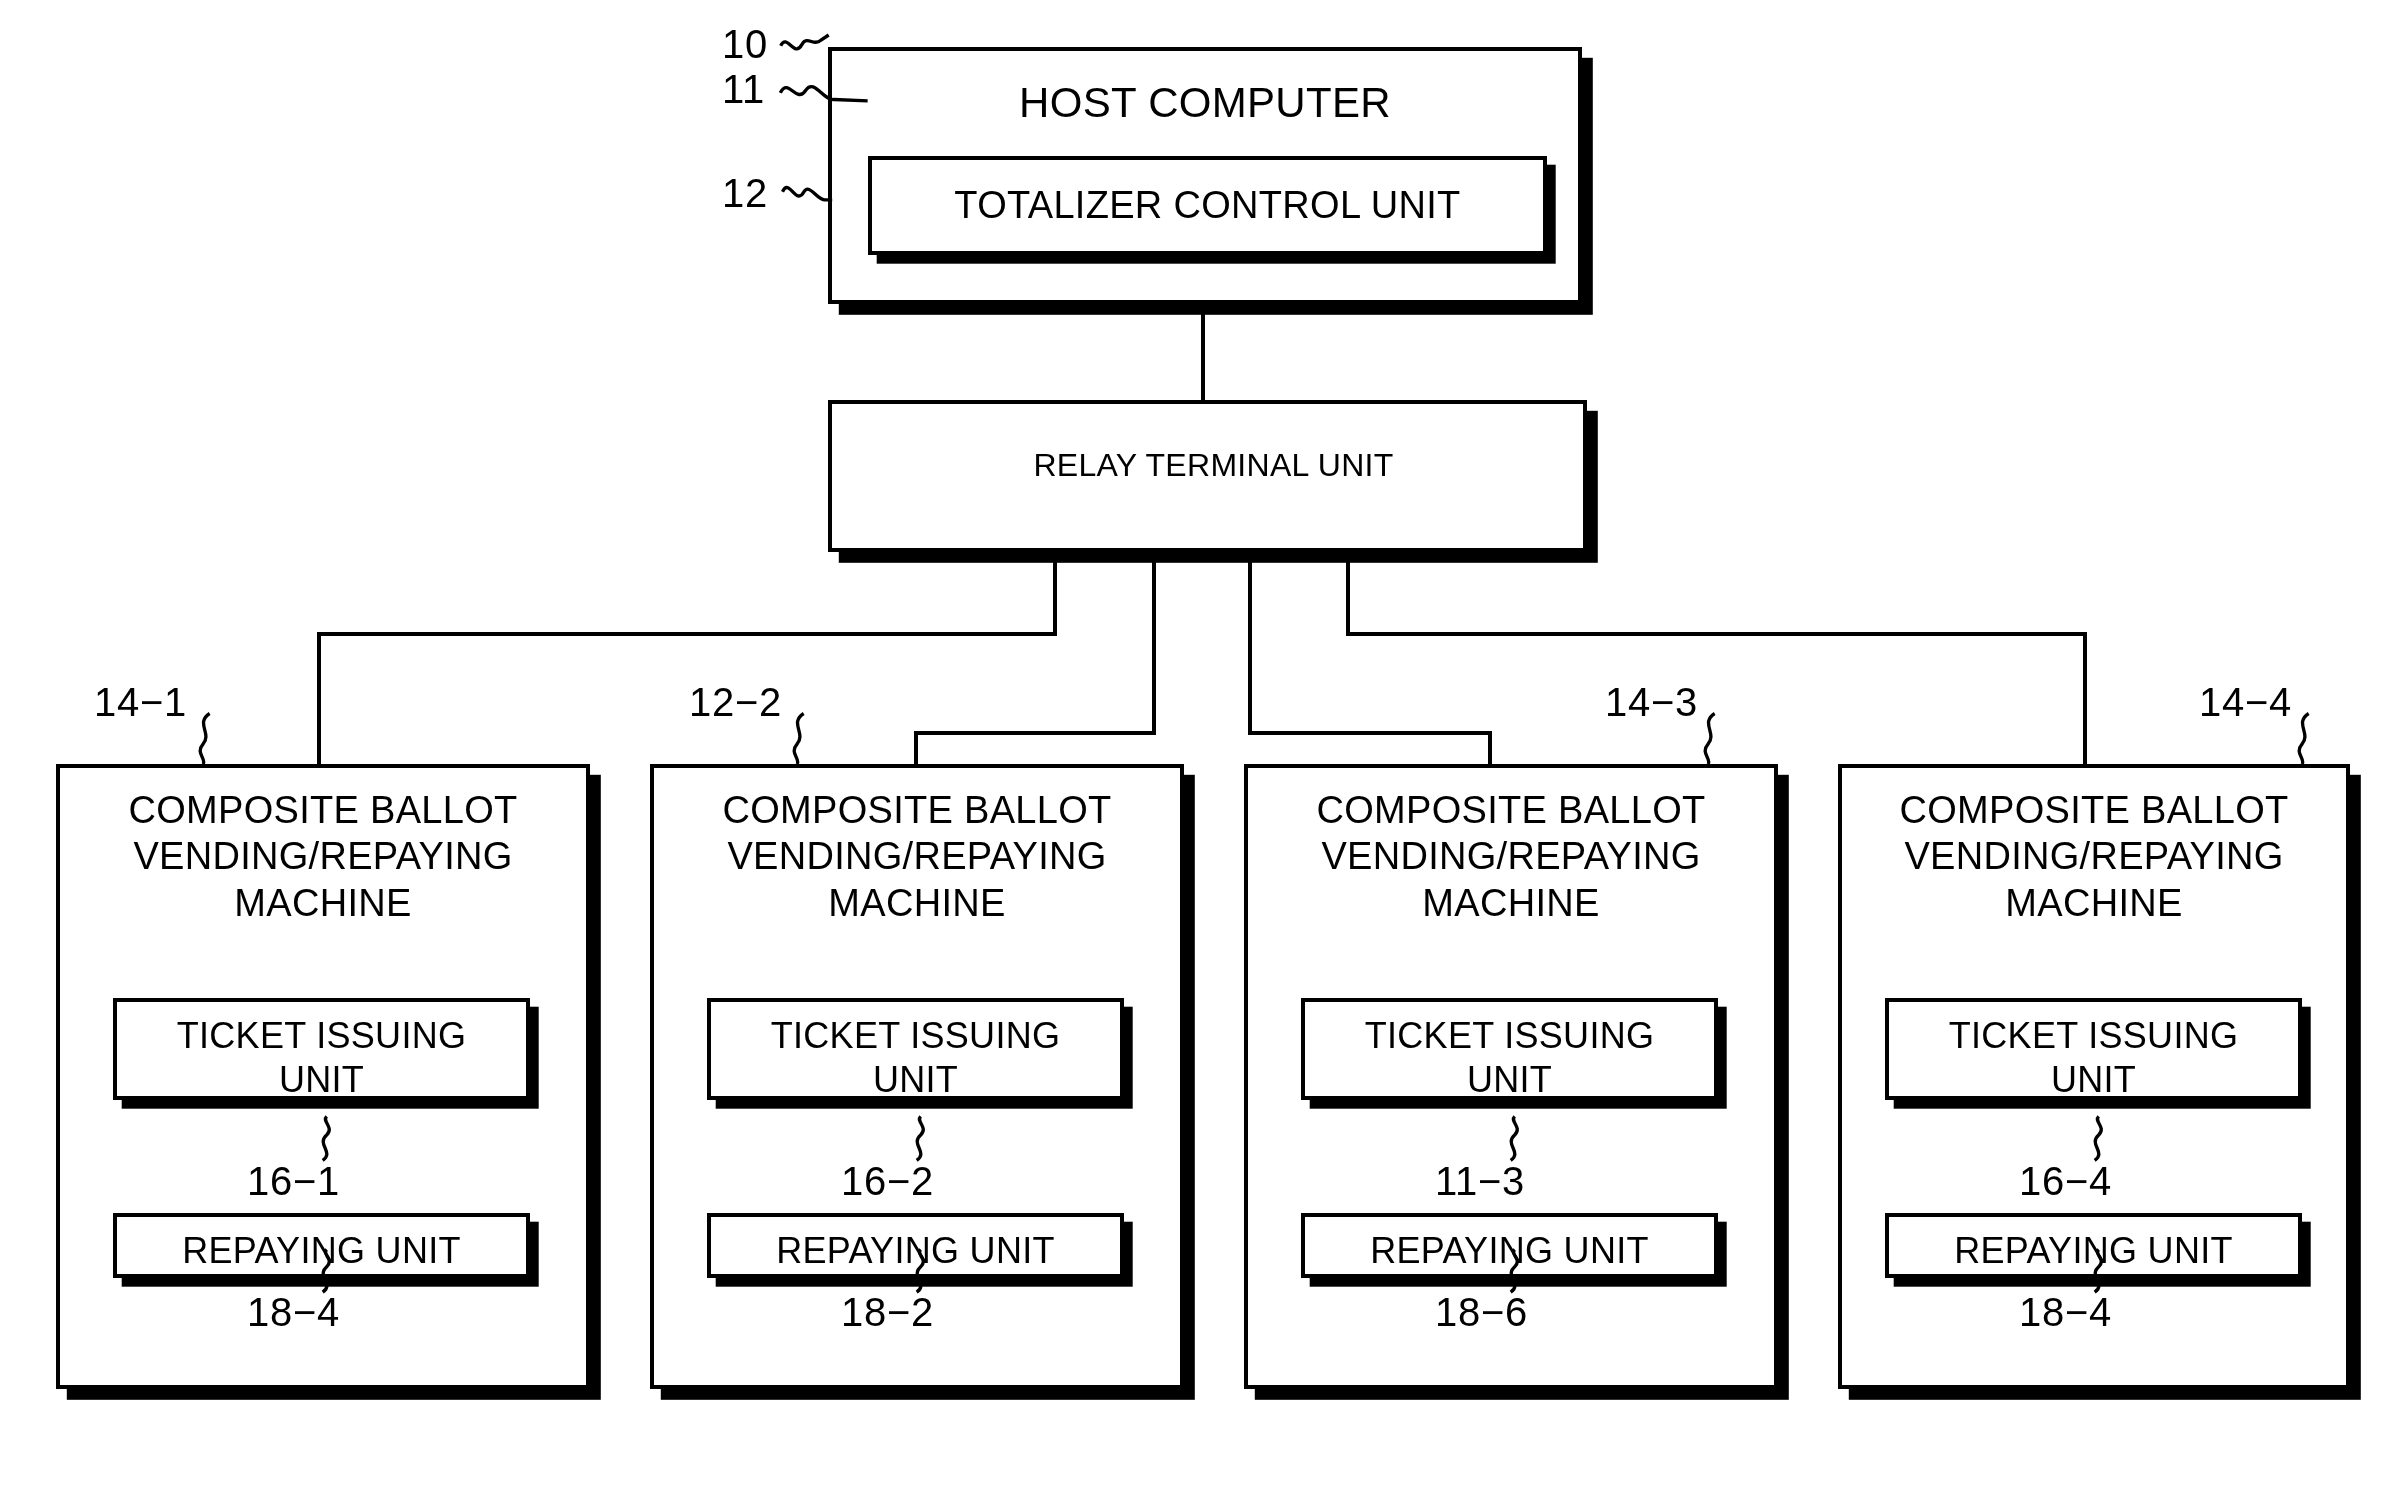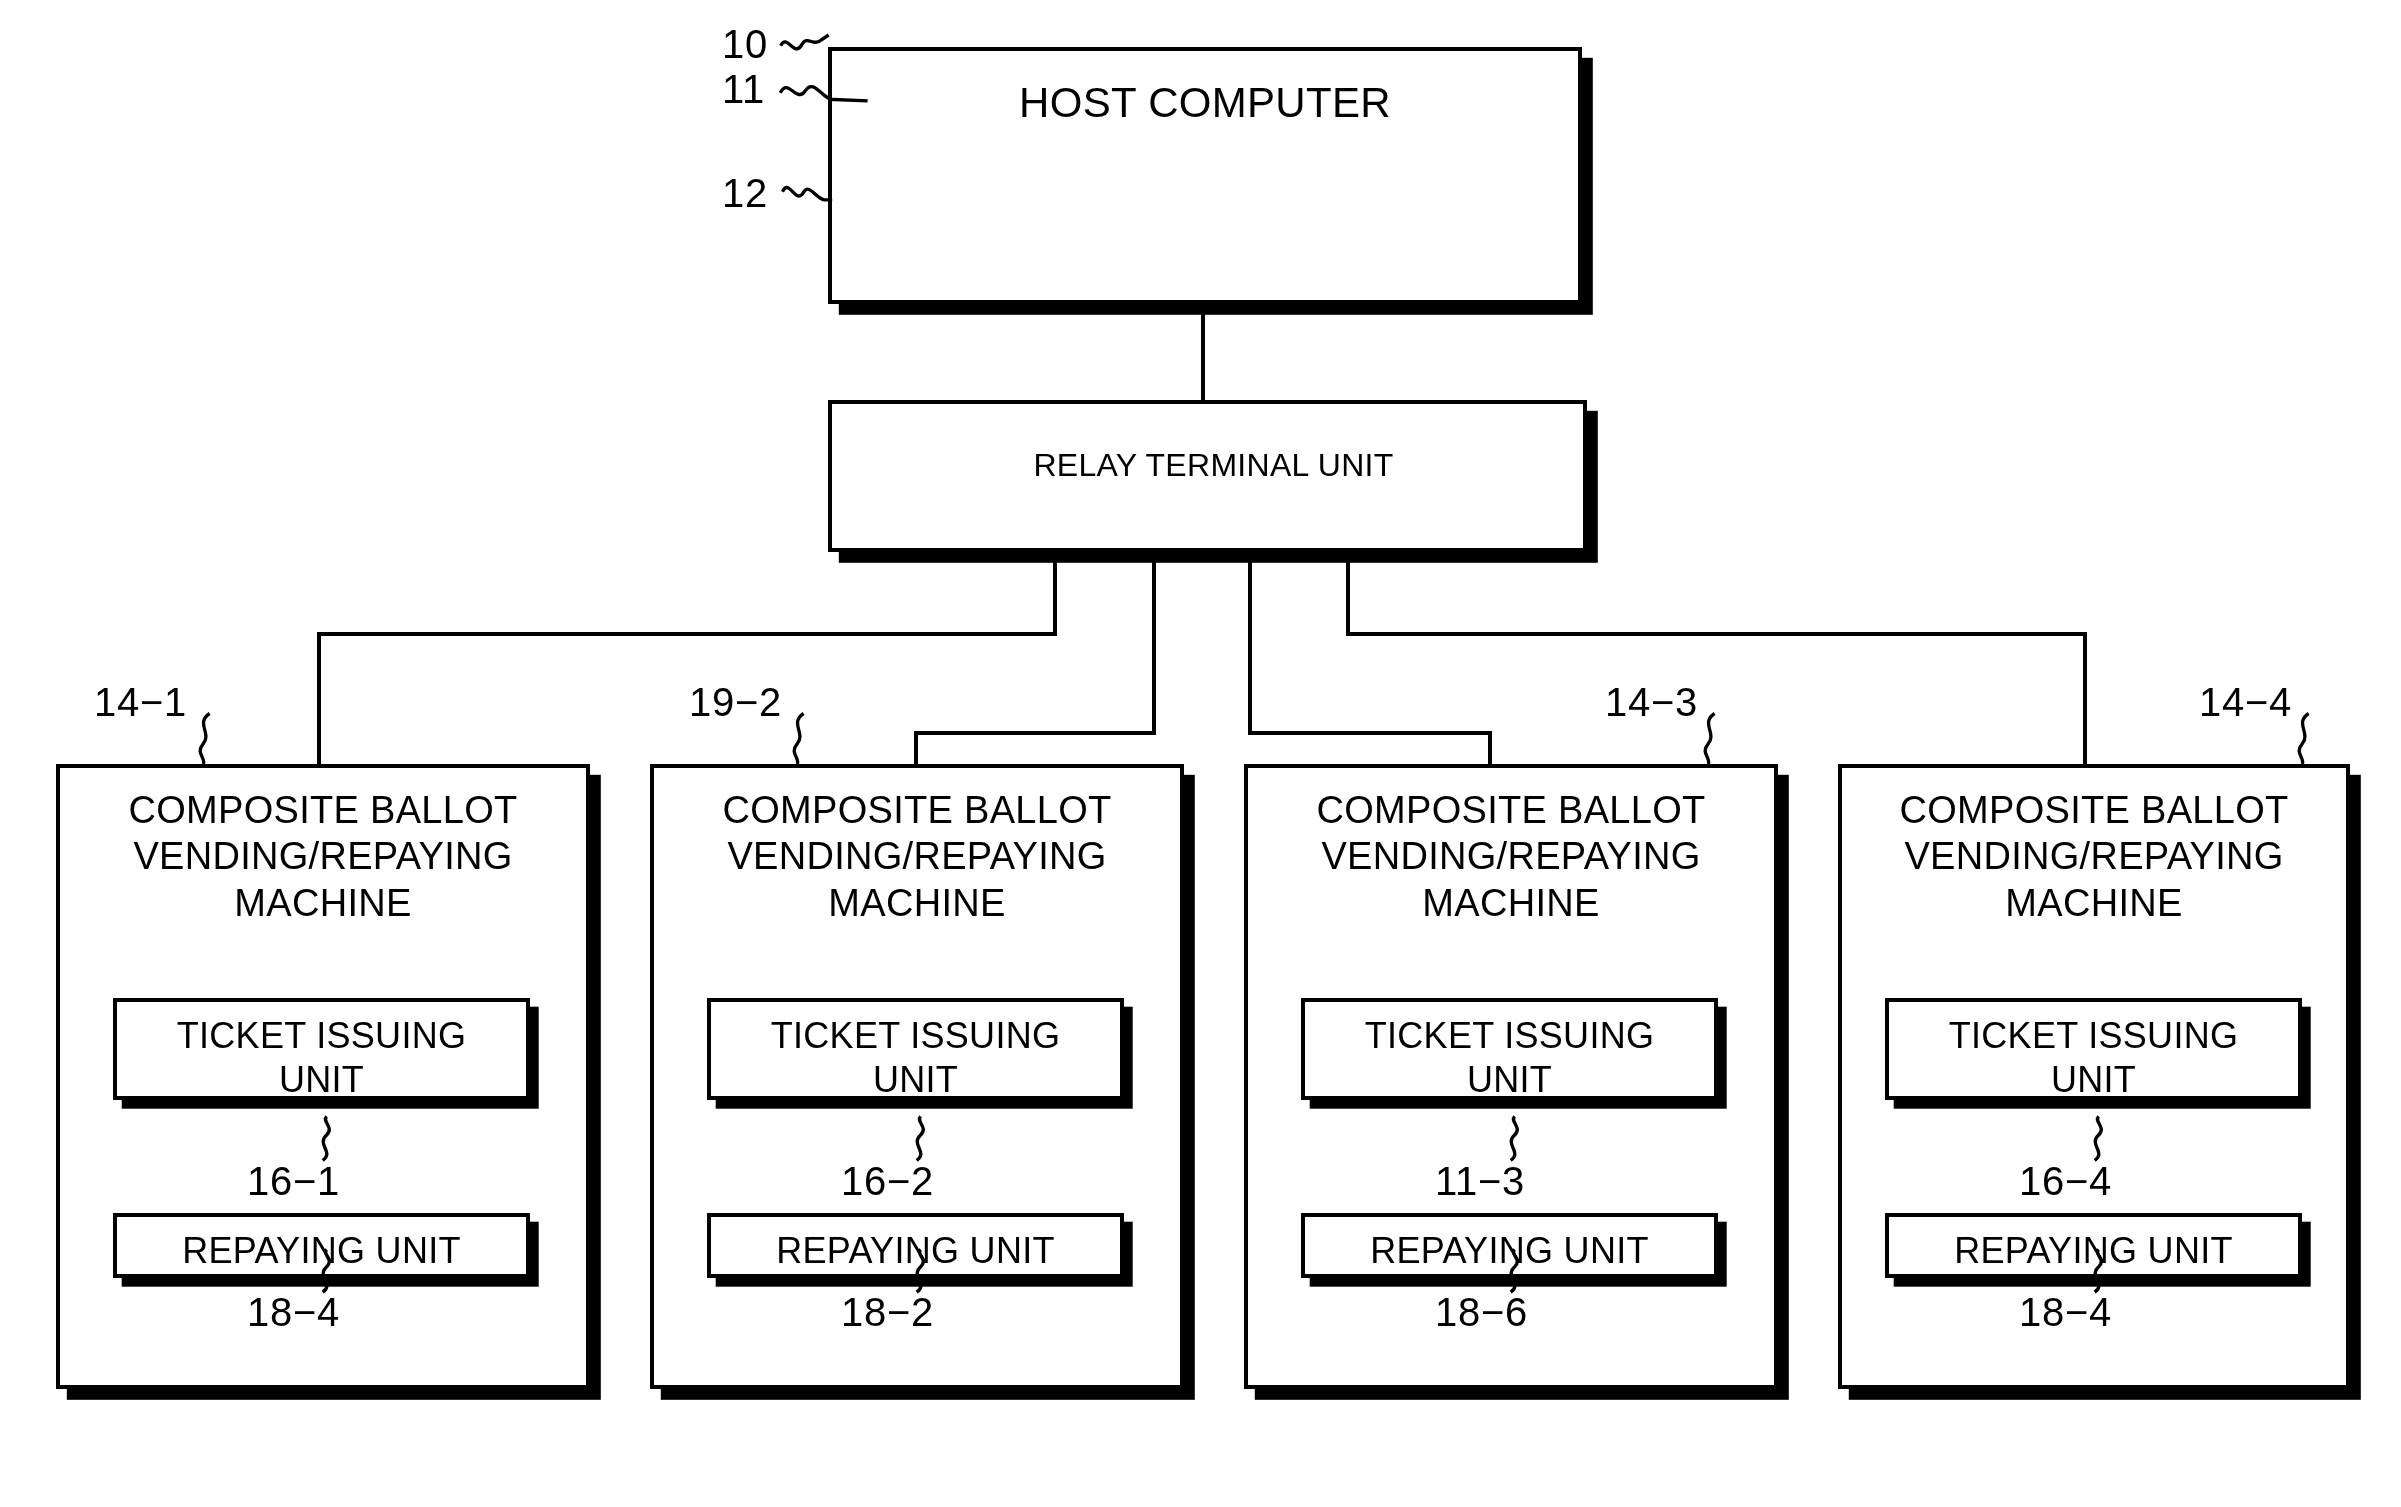--- a/index.html
+++ b/index.html
@@ -65,20 +65,23 @@
 </style>
 </head>
 <body>
 
 <div id="canvas">
 
   <div class="pbox" style="left:828px; top:47px; width:754px; height:257px;">
     <div class="boxlabel" style="top:25.5px; font-size:42px;">HOST COMPUTER</div>
   </div>
 
+  <div class="pbox inner" style="left:868px; top:156px; width:679px; height:99px;">
+    <div class="boxlabel" style="top:22px; font-size:38px;">TOTALIZER CONTROL UNIT</div>
+  </div>
 
   <div class="ref" style="left:722px; top:21.5px;">10</div>
   <svg class="squig" style="left:779px; top:27px;" width="54" height="40" viewBox="0 0 80 60">
     <path d="M2,28 C12,8 22,48 34,26 C42,12 52,30 62,20 L74,12" fill="none" stroke="#000" stroke-width="5"></path>
   </svg>
 
   <div class="ref" style="left:722px; top:67px;">11</div>
   <svg class="squig" style="left:779px; top:74px;" width="94" height="47" viewBox="0 0 140 70">
     <path d="M2,28 C14,4 26,46 40,24 C52,6 66,40 82,38 L132,40" fill="none" stroke="#000" stroke-width="5"></path>
   </svg>
@@ -140,21 +143,21 @@
 VENDING/REPAYING
 MACHINE</div>
   </div>
   <div class="pbox inner" style="left:707px; top:998px; width:417px; height:102px;">
     <div class="boxlabel" style="top:12px; font-size:36px;">TICKET ISSUING
 UNIT</div>
   </div>
   <div class="pbox inner" style="left:707px; top:1213px; width:417px; height:65px;">
     <div class="boxlabel" style="top:12px; font-size:36px;">REPAYING UNIT</div>
   </div>
-  <div class="ref" style="left:689px; top:680px;">19−2</div>
+  <div class="ref" style="left:689px; top:680px;">12−2</div>
   <svg class="squig" style="left:777px; top:712px;" width="40" height="55" viewBox="0 0 60 82">
     <path d="M40,2 C18,16 44,32 30,48 C18,62 36,70 30,78" fill="none" stroke="#000" stroke-width="5"></path>
   </svg>
   <div class="ref" style="left:841px; top:1159px;">16−2</div>
   <svg class="squig" style="left:898px; top:1115px;" width="40" height="48" viewBox="0 0 60 72">
     <path d="M28,68 C46,56 18,44 34,30 C46,18 26,10 34,2" fill="none" stroke="#000" stroke-width="5"></path>
   </svg>
   <div class="ref" style="left:841px; top:1290px;">18−2</div>
   <svg class="squig" style="left:898px; top:1248px;" width="40" height="47" viewBox="0 0 60 70">
     <path d="M28,66 C46,54 18,42 34,28 C46,16 26,10 34,2" fill="none" stroke="#000" stroke-width="5"></path>

